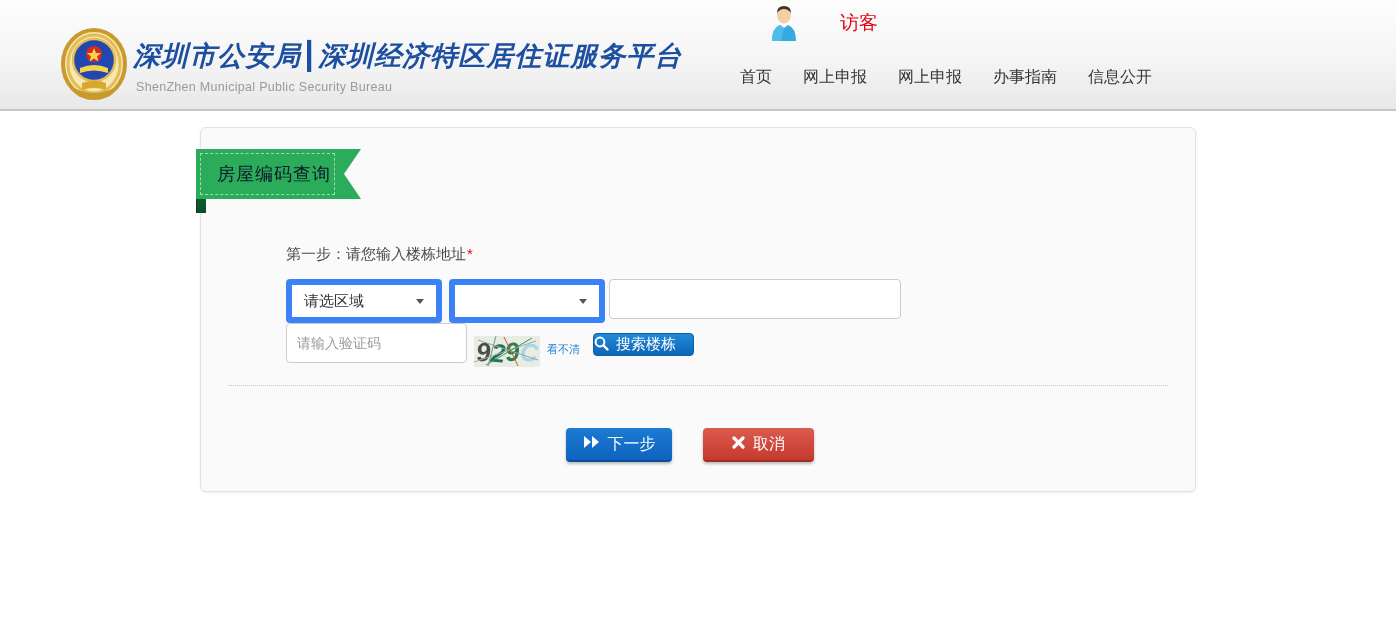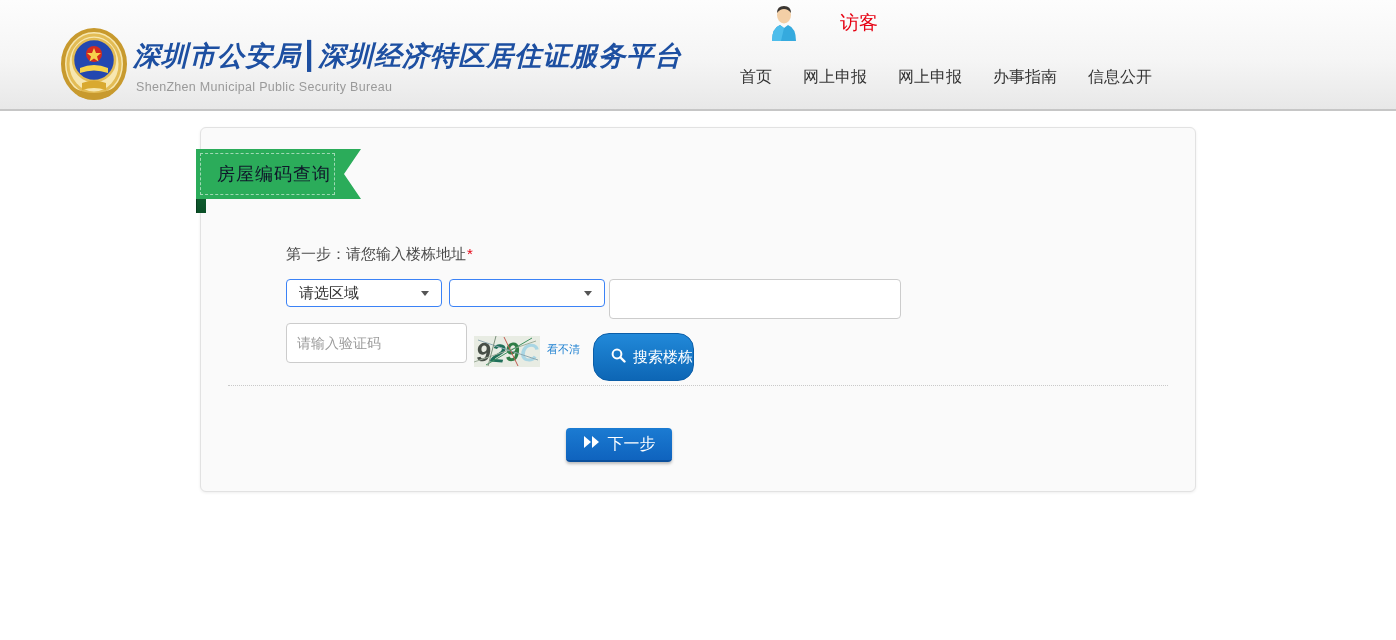--- a/index.html
+++ b/index.html
@@ -60,22 +60,22 @@
   }
   .ribbon-title { position: relative; color: #0f172a; font-size: 18px; letter-spacing: 1px; }
 
   .step-label {
     position: absolute; left: 85px; top: 117px;
     font-size: 15px; color: #4a4a4a;
   }
   .required-mark { color: #e60012; margin-left: 1px; }
 
   .select-box {
-    position: absolute; height: 28px; background: #fff;
-    border: 1px solid #3b82f6; border-radius: 4px;
+    position: absolute; height: 44px; background: #fff;
+    border: 6px solid #3b82f6; border-radius: 4px;
     display: flex; align-items: center; justify-content: space-between;
     padding: 0 12px; font-size: 15px; color: #333; cursor: pointer;
   }
   .sel-region { left: 85px; top: 151px; width: 156px; }
   .sel-street { left: 248px; top: 151px; width: 156px; }
   .chevron-down {
     width: 0; height: 0; border-left: 4px solid transparent;
     border-right: 4px solid transparent; border-top: 5px solid #555;
   }
   .text-input {
@@ -90,24 +90,24 @@
 
   .captcha-img {
     position: absolute; left: 273px; top: 208px; width: 66px; height: 31px;
     cursor: pointer;
   }
   .refresh-link {
     position: absolute; left: 346px; top: 214px;
     font-size: 11px; color: #1b7fd0; cursor: pointer; text-decoration: none;
   }
   .search-btn {
-    position: absolute; left: 392px; top: 205px; width: 101px; height: 48px;
+    position: absolute; left: 392px; top: 205px; width: 101px; height: 23px;
     background: linear-gradient(180deg, #2189d9 0%, #0d66b5 100%);
-    border: 1px solid #0b5ea8; border-radius: 16px;
-    display: flex; align-items: center; justify-content: flex-end; gap: 7px;
+    border: 1px solid #0b5ea8; border-radius: 4px;
+    display: flex; align-items: center; justify-content: flex-start; gap: 7px;
     color: #fff; font-size: 15px; cursor: pointer;
   }
 
   .dotted-divider {
     position: absolute; left: 27px; right: 27px; top: 257px;
     border-top: 1px dotted #c9c9c9;
   }
 
   .next-btn, .cancel-btn {
     position: absolute; top: 300px; height: 34px;
@@ -229,14 +229,23 @@
   <button class="next-btn">
     <span>
       <svg width="17" height="14" viewBox="0 0 17 14">
         <polygon points="1,1 8,7 1,13" fill="#ffffff"></polygon>
         <polygon points="9,1 16,7 9,13" fill="#ffffff"></polygon>
       </svg>
     </span>
     <span>下一步</span>
   </button>
 
+  <button class="cancel-btn">
+    <span>
+      <svg width="13" height="13" viewBox="0 0 13 13">
+        <line x1="2" y1="2" x2="11" y2="11" stroke="#ffffff" stroke-width="3.2" stroke-linecap="round"></line>
+        <line x1="11" y1="2" x2="2" y2="11" stroke="#ffffff" stroke-width="3.2" stroke-linecap="round"></line>
+      </svg>
+    </span>
+    <span>取消</span>
+  </button>
 
 </div>
 
 </body></html>

